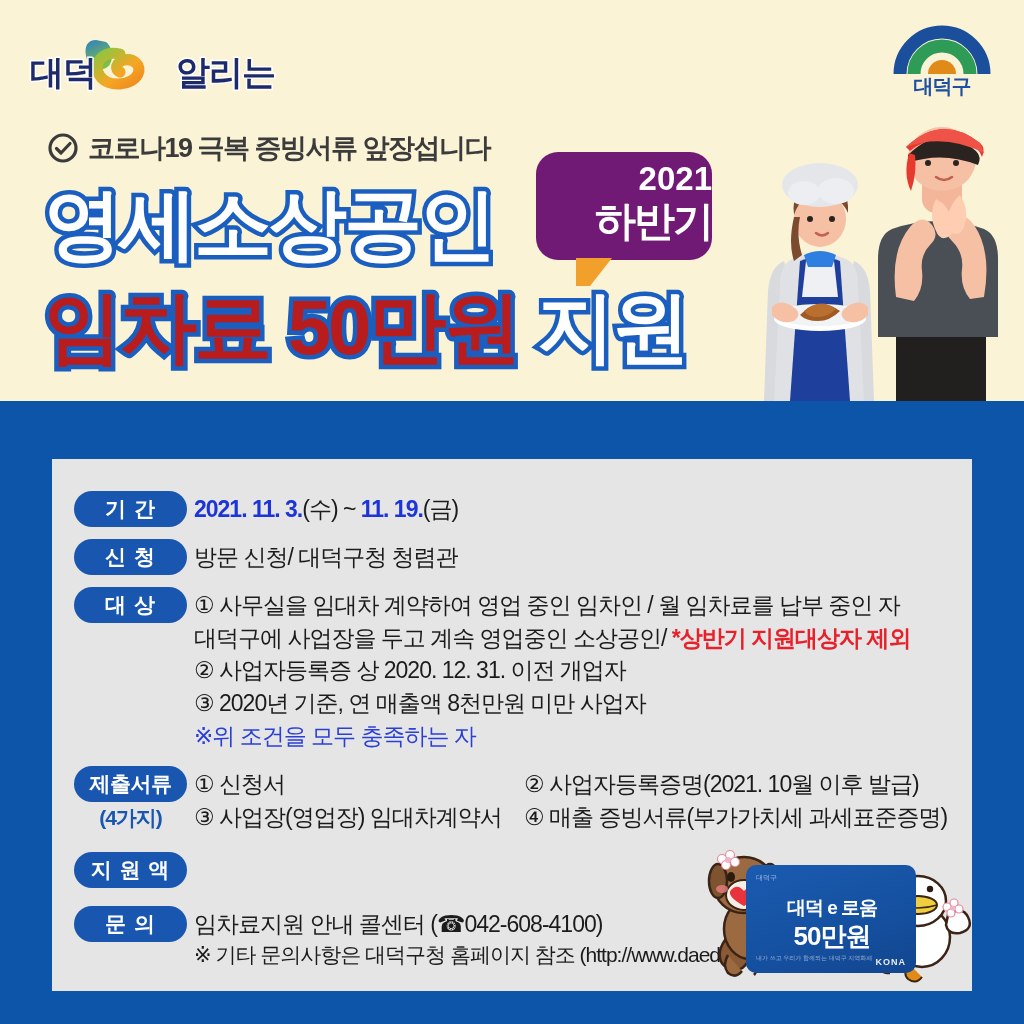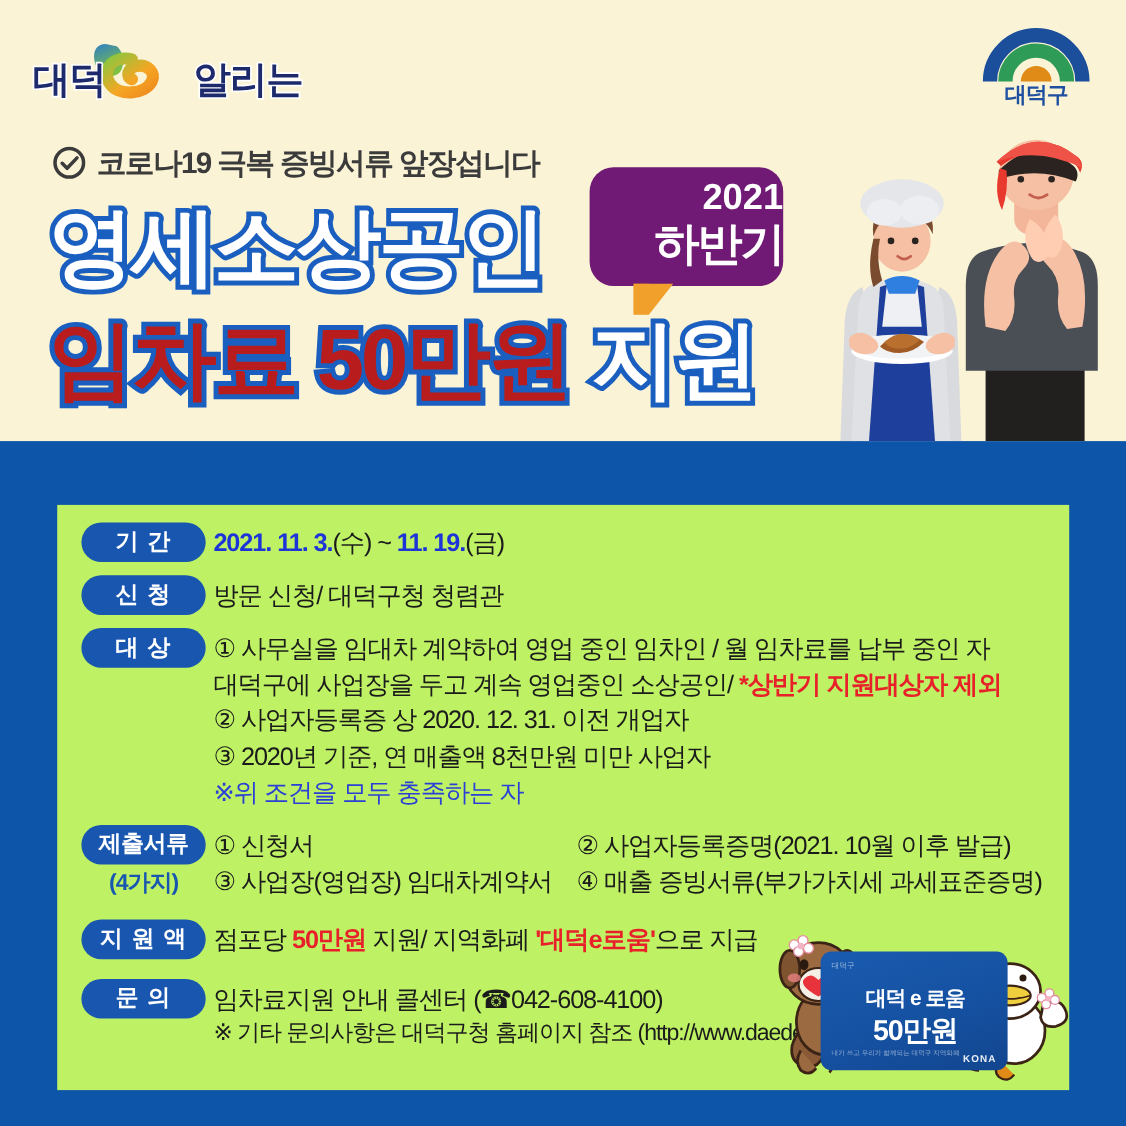--- a/index.html
+++ b/index.html
@@ -93,22 +93,22 @@
   #bubble .bub-year { font-size: 33px; font-weight: bold; margin-top: 8px; letter-spacing: 0px; }
   #bubble .bub-half { font-size: 41px; font-weight: bold; letter-spacing: -2px; margin-top: -4px; }
 
   
   #people { position: absolute; right: 10px; bottom: 0; width: 268px; height: 290px; }
 
   
   #panel {
     position: absolute; left: 52px; top: 459px;
     width: 920px; height: 532px;
-    background: #bef264;
-    padding: 16px 0 0 0;
+    background: #e5e5e5;
+    padding: 32px 0 0 0;
     overflow: hidden;
   }
 
   .row { display: flex; align-items: flex-start; padding: 0 0 0 22px; }
   .row + .row { margin-top: 12px; }
 
   .pill-wrap { width: 120px; flex: 0 0 120px; }
   .pill {
     display: block; width: 113px; height: 36px;
     background: #1856b0; border-radius: 20px;
@@ -316,25 +316,20 @@
           <div class="c1 line">③ 사업장(영업장) 임대차계약서</div>
           <div class="c2 line">④ 매출 증빙서류(부가가치세 과세표준증명)</div>
         </div>
       </div>
     </div>
 
     <div class="row" style="margin-top:18px">
       <div class="pill-wrap">
         <span class="pill">지 원 액</span>
       </div>
-      <div class="rowbody">
-        <div class="line">
-          <span>점포당 </span><span class="red">50만원</span><span> 지원/ 지역화폐 </span><span class="red">'대덕e로움'</span><span>으로 지급</span>
-        </div>
-      </div>
     </div>
 
     <div class="row" style="margin-top:18px">
       <div class="pill-wrap">
         <span class="pill">문  의</span>
       </div>
       <div class="rowbody">
         <div class="line">임차료지원 안내 콜센터 (☎042-608-4100)</div>
         <div class="line small">※ 기타 문의사항은 대덕구청 홈페이지 참조 (http://www.daedeok.go.kr)</div>
       </div>

